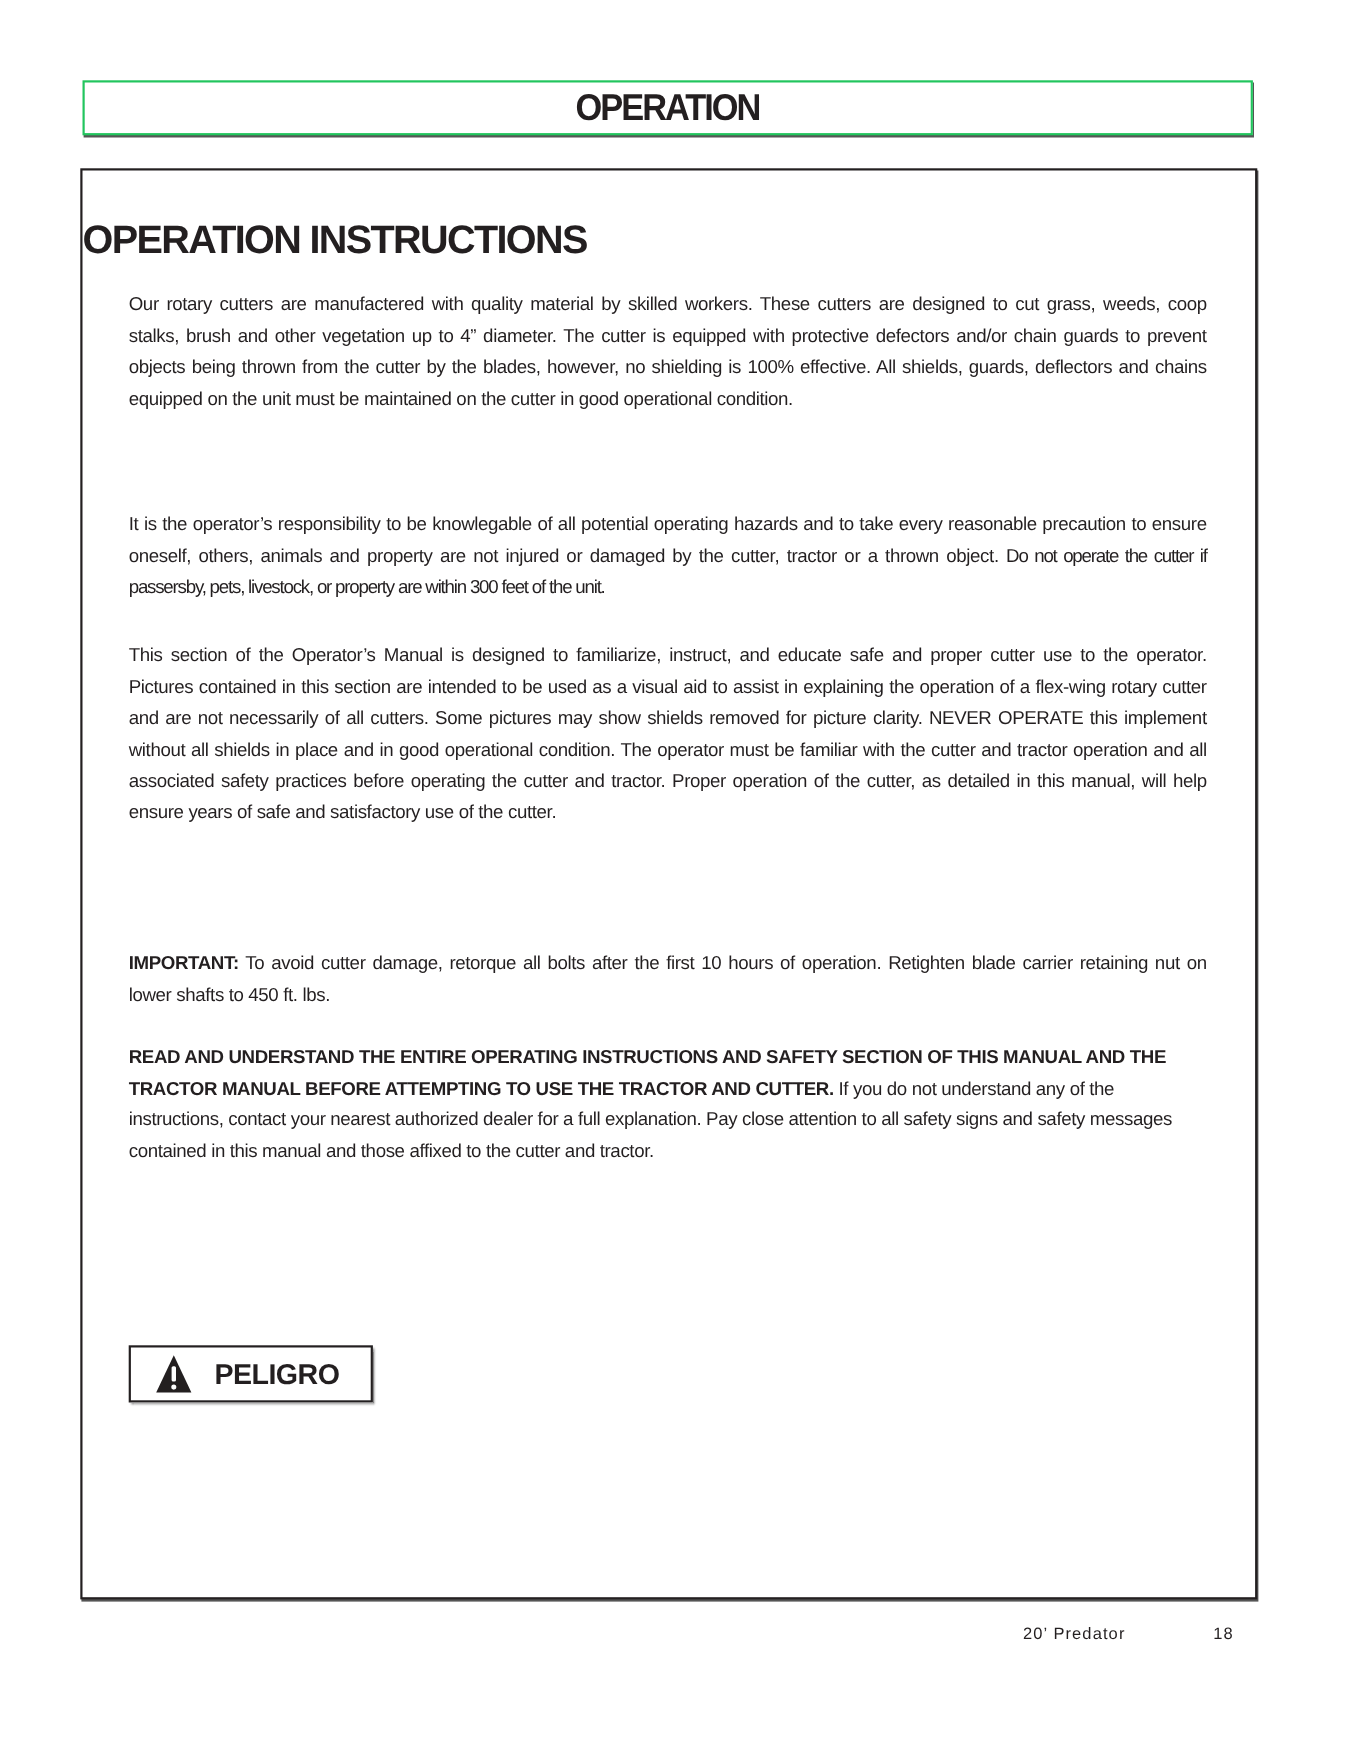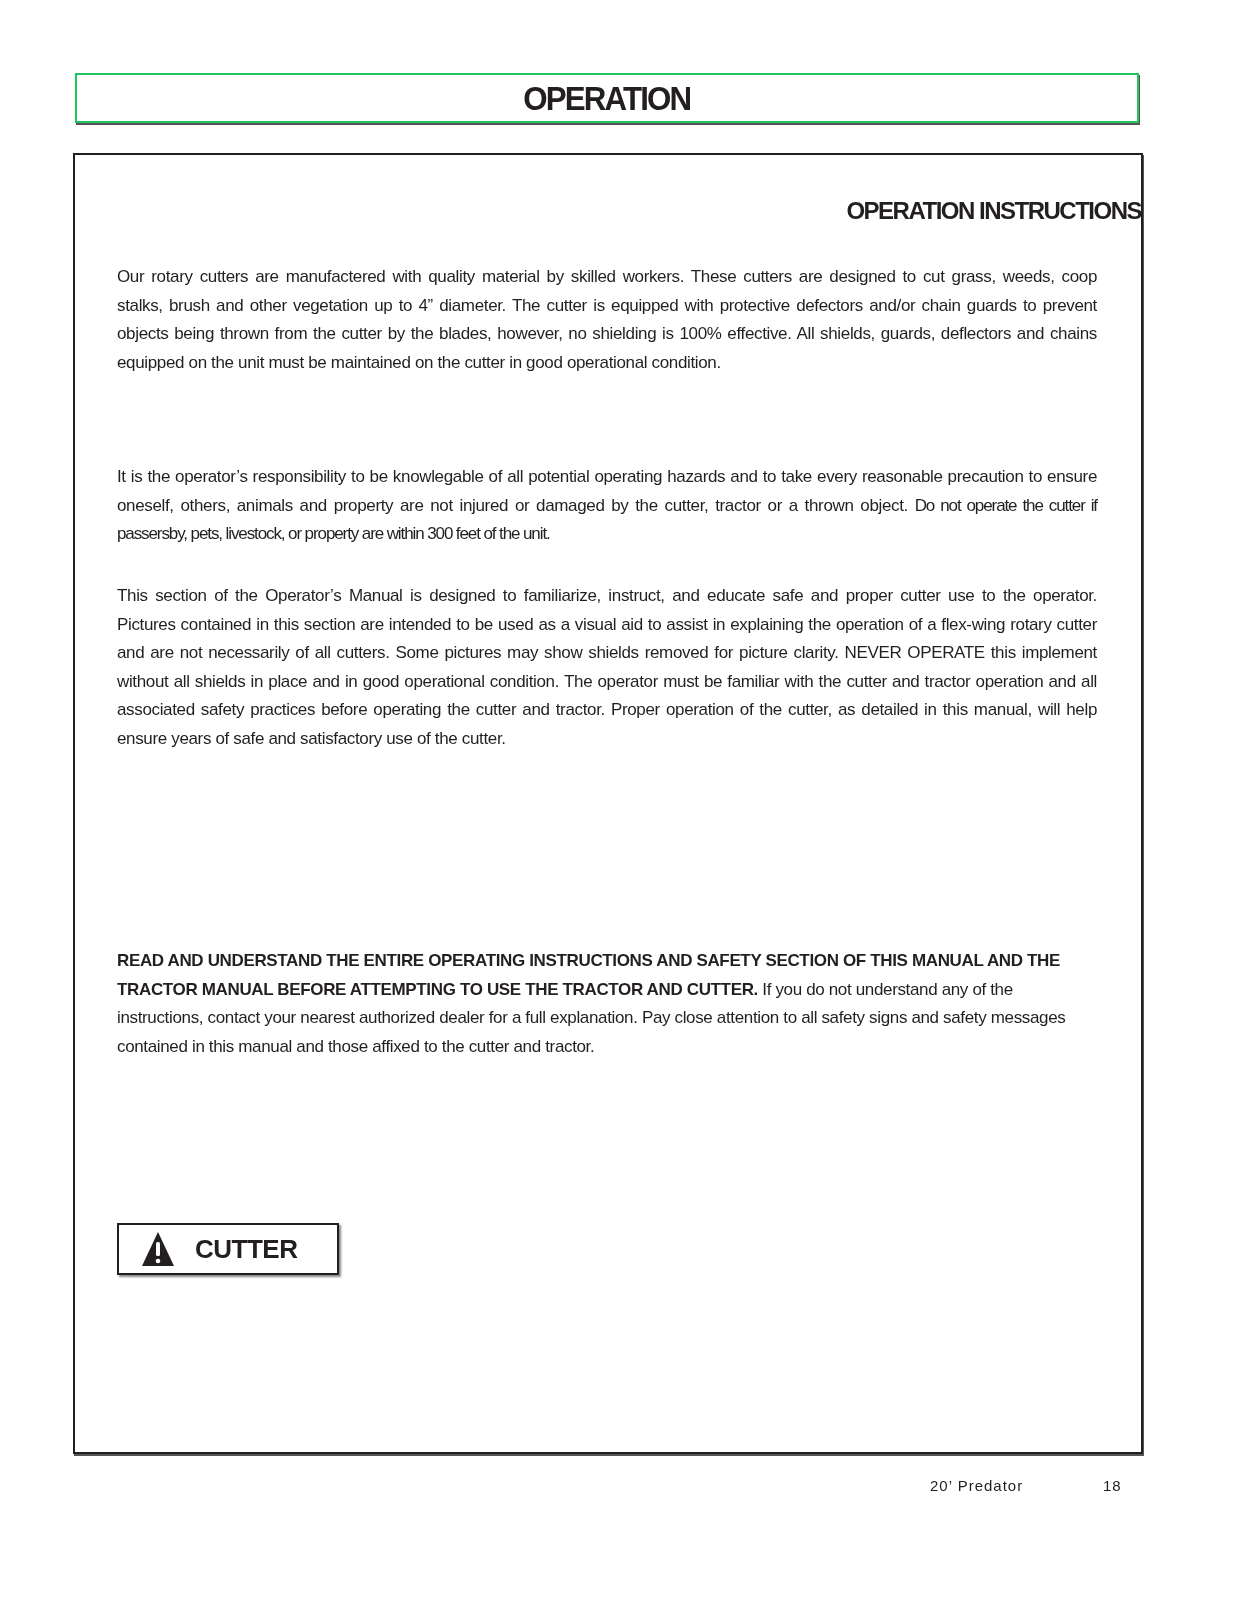--- a/index.html
+++ b/index.html
@@ -10,22 +10,22 @@
     display: flex; align-items: center; justify-content: center;
   }
   .header-title {
     font-size: 34px; font-weight: bold; letter-spacing: -2px; transform: scaleX(0.92);
   }
   .content-box {
     position: absolute; left: 73px; top: 153px; width: 1070px; height: 1301px;
     border: 2px solid #231f20; box-sizing: border-box; box-shadow: 1px 2px 0 #555;
   }
   .section-title {
-    position: absolute; left: 0; right: 0; top: 42px; text-align: right;
-    font-size: 24px; font-weight: bold; letter-spacing: -1.5px;
+    position: absolute; left: 0; right: 0; top: 42px; text-align: left;
+    font-size: 36px; font-weight: bold; letter-spacing: -1.5px;
   }
   .body-text {
     position: absolute; left: 42px; width: 980px;
     font-size: 17px; line-height: 28.6px; text-align: justify;
     letter-spacing: -0.35px;
   }
   .body-text.left { text-align: left; }
   .condensed { letter-spacing: -1.1px; }
   .bold { font-weight: bold; }
   .p1 { top: 108px; }
@@ -57,29 +57,30 @@
 
 <div class="content-box">
   <div class="section-title">OPERATION INSTRUCTIONS</div>
 
   <p class="body-text p1" style="margin:0">Our rotary cutters are manufactered with quality  material by skilled workers. These cutters are designed to cut grass, weeds, coop stalks, brush and  other vegetation up to 4” diameter. The cutter is equipped with protective defectors  and/or chain guards to prevent objects being thrown from the cutter by the blades, however, no shielding is  100%  effective. All shields, guards, deflectors and chains equipped  on the unit must be maintained on the cutter in good operational condition.</p>
 
   <p class="body-text p2" style="margin:0"><span>It is the operator’s responsibility to be knowlegable of all potential operating  hazards and to take every reasonable precaution to ensure oneself, others, animals  and property are not injured or damaged by the cutter, tractor or a thrown object. </span><span class="condensed">Do not operate the cutter if passersby, pets, livestock, or property are within  300 feet of the unit.</span></p>
 
   <p class="body-text p3" style="margin:0">This section of the Operator’s Manual is designed to familiarize, instruct, and educate safe and proper cutter use to the operator. Pictures contained in this section are intended to be used as a visual aid to assist in explaining the operation of a flex-wing rotary cutter and are not necessarily of all cutters. Some pictures may show shields removed for picture clarity. NEVER OPERATE this implement without all shields in place and in good operational condition. The operator must be familiar with the cutter and tractor operation and all associated safety practices before operating the cutter and tractor. Proper operation of the cutter, as detailed in this manual, will help ensure years of safe and satisfactory use of the cutter.</p>
 
+  <p class="body-text p4" style="margin:0"><span class="bold">IMPORTANT:</span><span> To avoid cutter damage, retorque all bolts after the first 10 hours of operation. Retighten blade carrier retaining nut on lower shafts to 450 ft. lbs.</span></p>
 
   <p class="body-text left p5" style="margin:0"><span class="bold">READ AND UNDERSTAND THE ENTIRE OPERATING INSTRUCTIONS AND SAFETY SECTION OF THIS MANUAL AND THE TRACTOR MANUAL BEFORE ATTEMPTING TO USE THE TRACTOR AND CUTTER.</span><span> If you do not understand any of the instructions, contact your nearest authorized dealer for a full explanation. Pay close attention to all safety signs and safety messages contained in this manual and those affixed to the cutter and tractor.</span></p>
 
 
   <div class="peligro-box">
     <svg class="peligro-icon" viewBox="0 0 34 36">
       <polygon points="17,1 33,35 1,35" fill="#231f20"></polygon>
       <rect x="15" y="11" width="4" height="14" rx="1.5" fill="#ffffff"></rect>
       <circle cx="17" cy="30" r="2.3" fill="#ffffff"></circle>
     </svg>
-    <span class="peligro-label">CUTTER</span>
+    <span class="peligro-label">PELIGRO</span>
   </div>
 
 </div>
 
 <span class="footer footer-model">20’ Predator</span>
 <span class="footer footer-page">18</span>
 
 </body></html>

